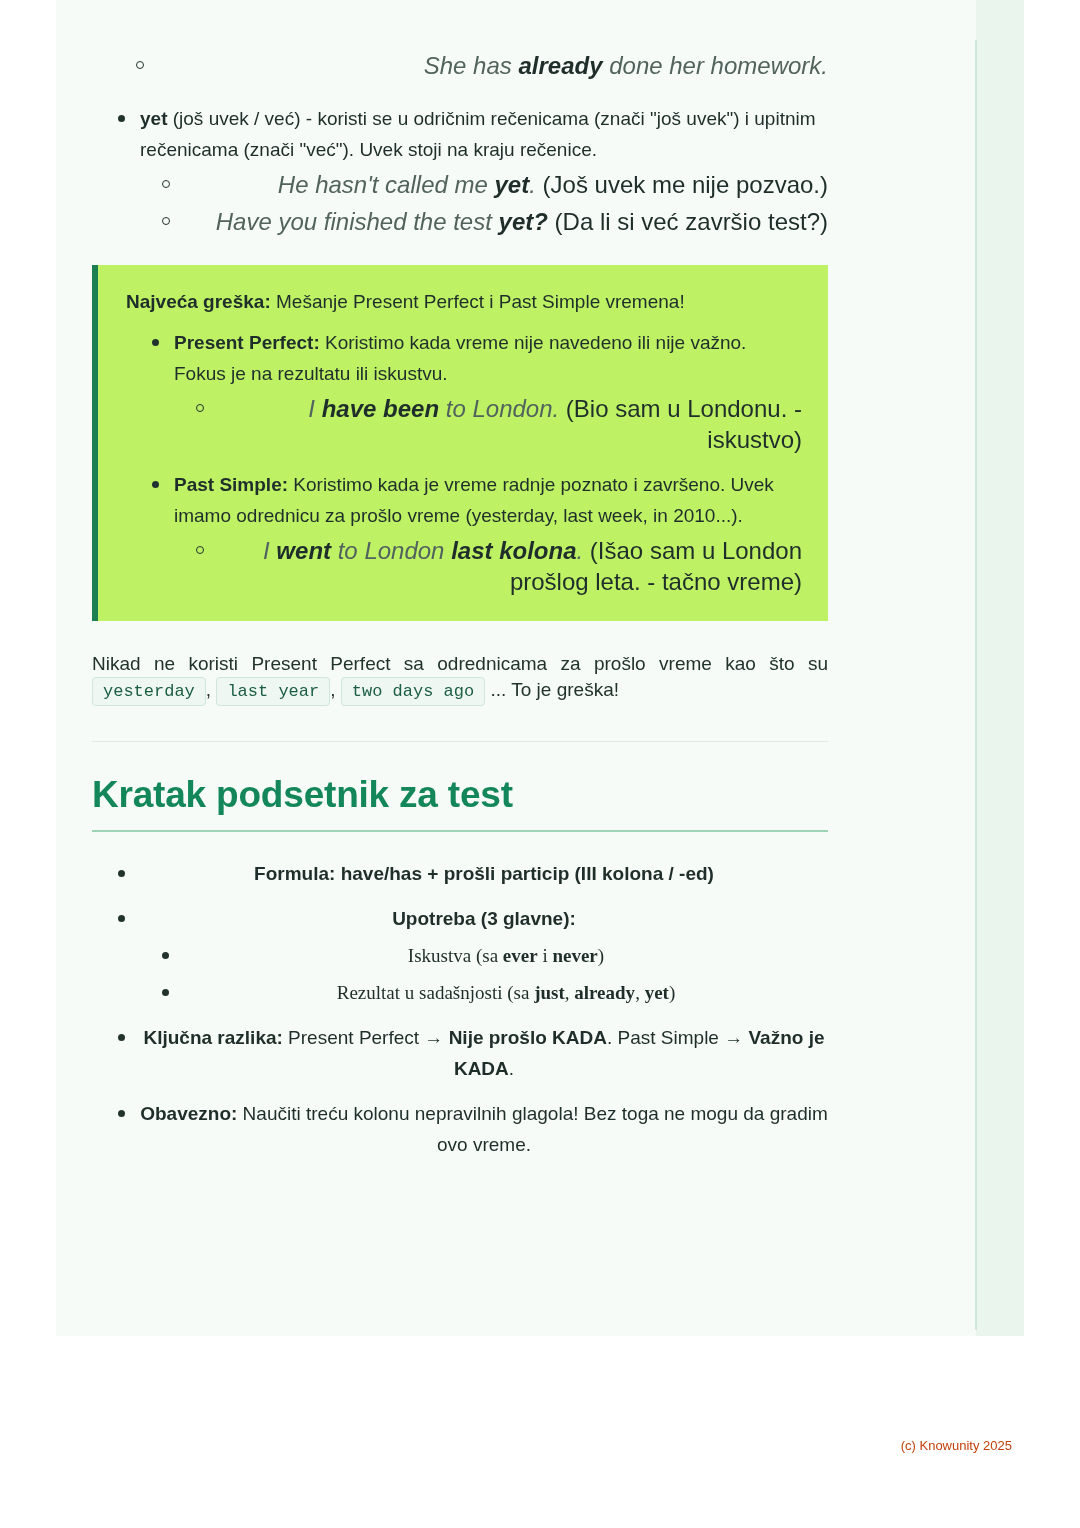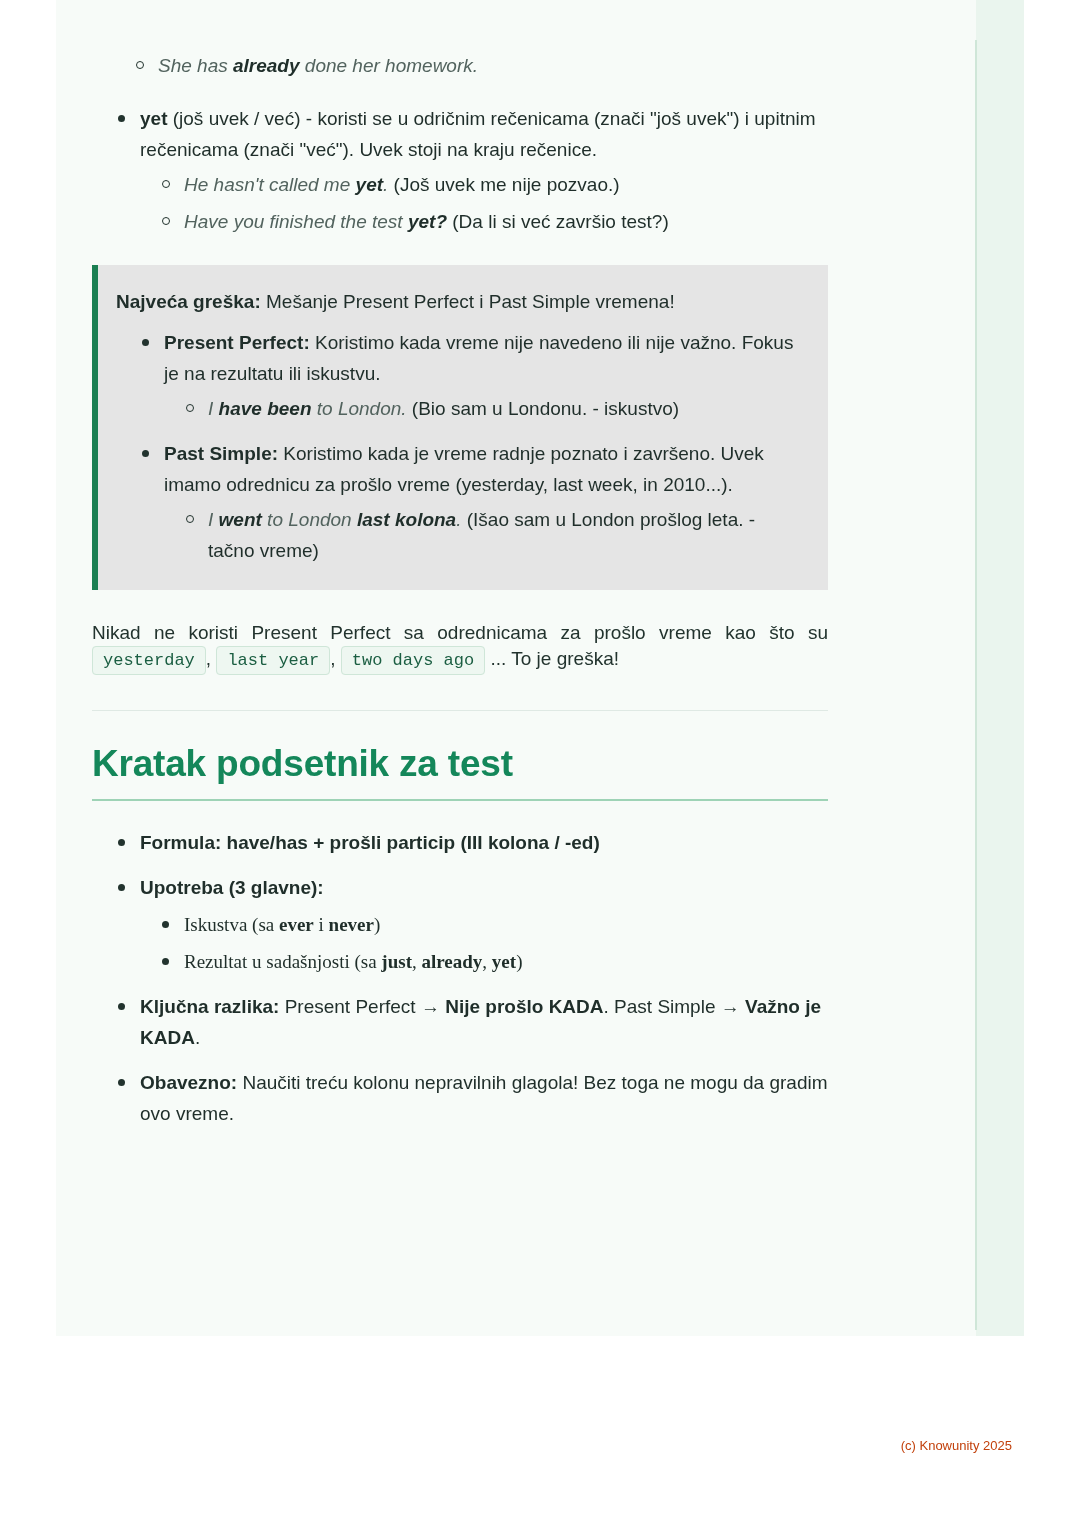--- a/index.html
+++ b/index.html
@@ -89,42 +89,43 @@
 
   ul.l2 {
     margin: 4px 0 0 0;
     padding: 0 0 0 22px;
     list-style: none;
   }
   ul.l2 > li {
     position: relative;
     padding-left: 22px;
     margin-bottom: 6px;
-    font-size: 19px;
+    font-size: 24px;
     line-height: 31px;
+    text-align: right;
   }
   ul.l2 > li::before {
     content: "";
     position: absolute;
     left: 0;
     top: 11px;
     width: 8px;
     height: 8px;
     border-radius: 50%;
     border: 1.5px solid #22332e;
     box-sizing: border-box;
     background: transparent;
   }
 
   
   .callout {
     margin: 28px 0 0 0;
-    background: #e5e5e5;
+    background: #bef264;
     border-left: 6px solid #1b7f52;
-    padding: 22px 26px 18px 18px;
+    padding: 22px 26px 18px 28px;
     box-sizing: border-box;
     width: 736px;
   }
   .callout .title {
     font-size: 19px;
     line-height: 30px;
     margin-bottom: 2px;
   }
   .callout ul.l1 > li { margin-bottom: 14px; }
   .callout ul.l1 > li:last-child { margin-bottom: 0; }
@@ -162,21 +163,21 @@
     color: #14875a;
     letter-spacing: -0.2px;
   }
   .section-rule {
     margin-top: 12px;
     border-top: 2px solid #9ed3b6;
     width: 736px;
   }
 
   .summary { margin-top: 26px; }
-  .summary > ul.l1 > li { margin-bottom: 14px; }
+  .summary > ul.l1 > li { margin-bottom: 14px; text-align: center; }
 
   .footer {
     position: absolute;
     left: 0;
     top: 1438px;
     width: 1012px;
     text-align: right;
     font-size: 13px;
     color: #c2410c;
     font-family: Liberation Sans, sans-serif;

